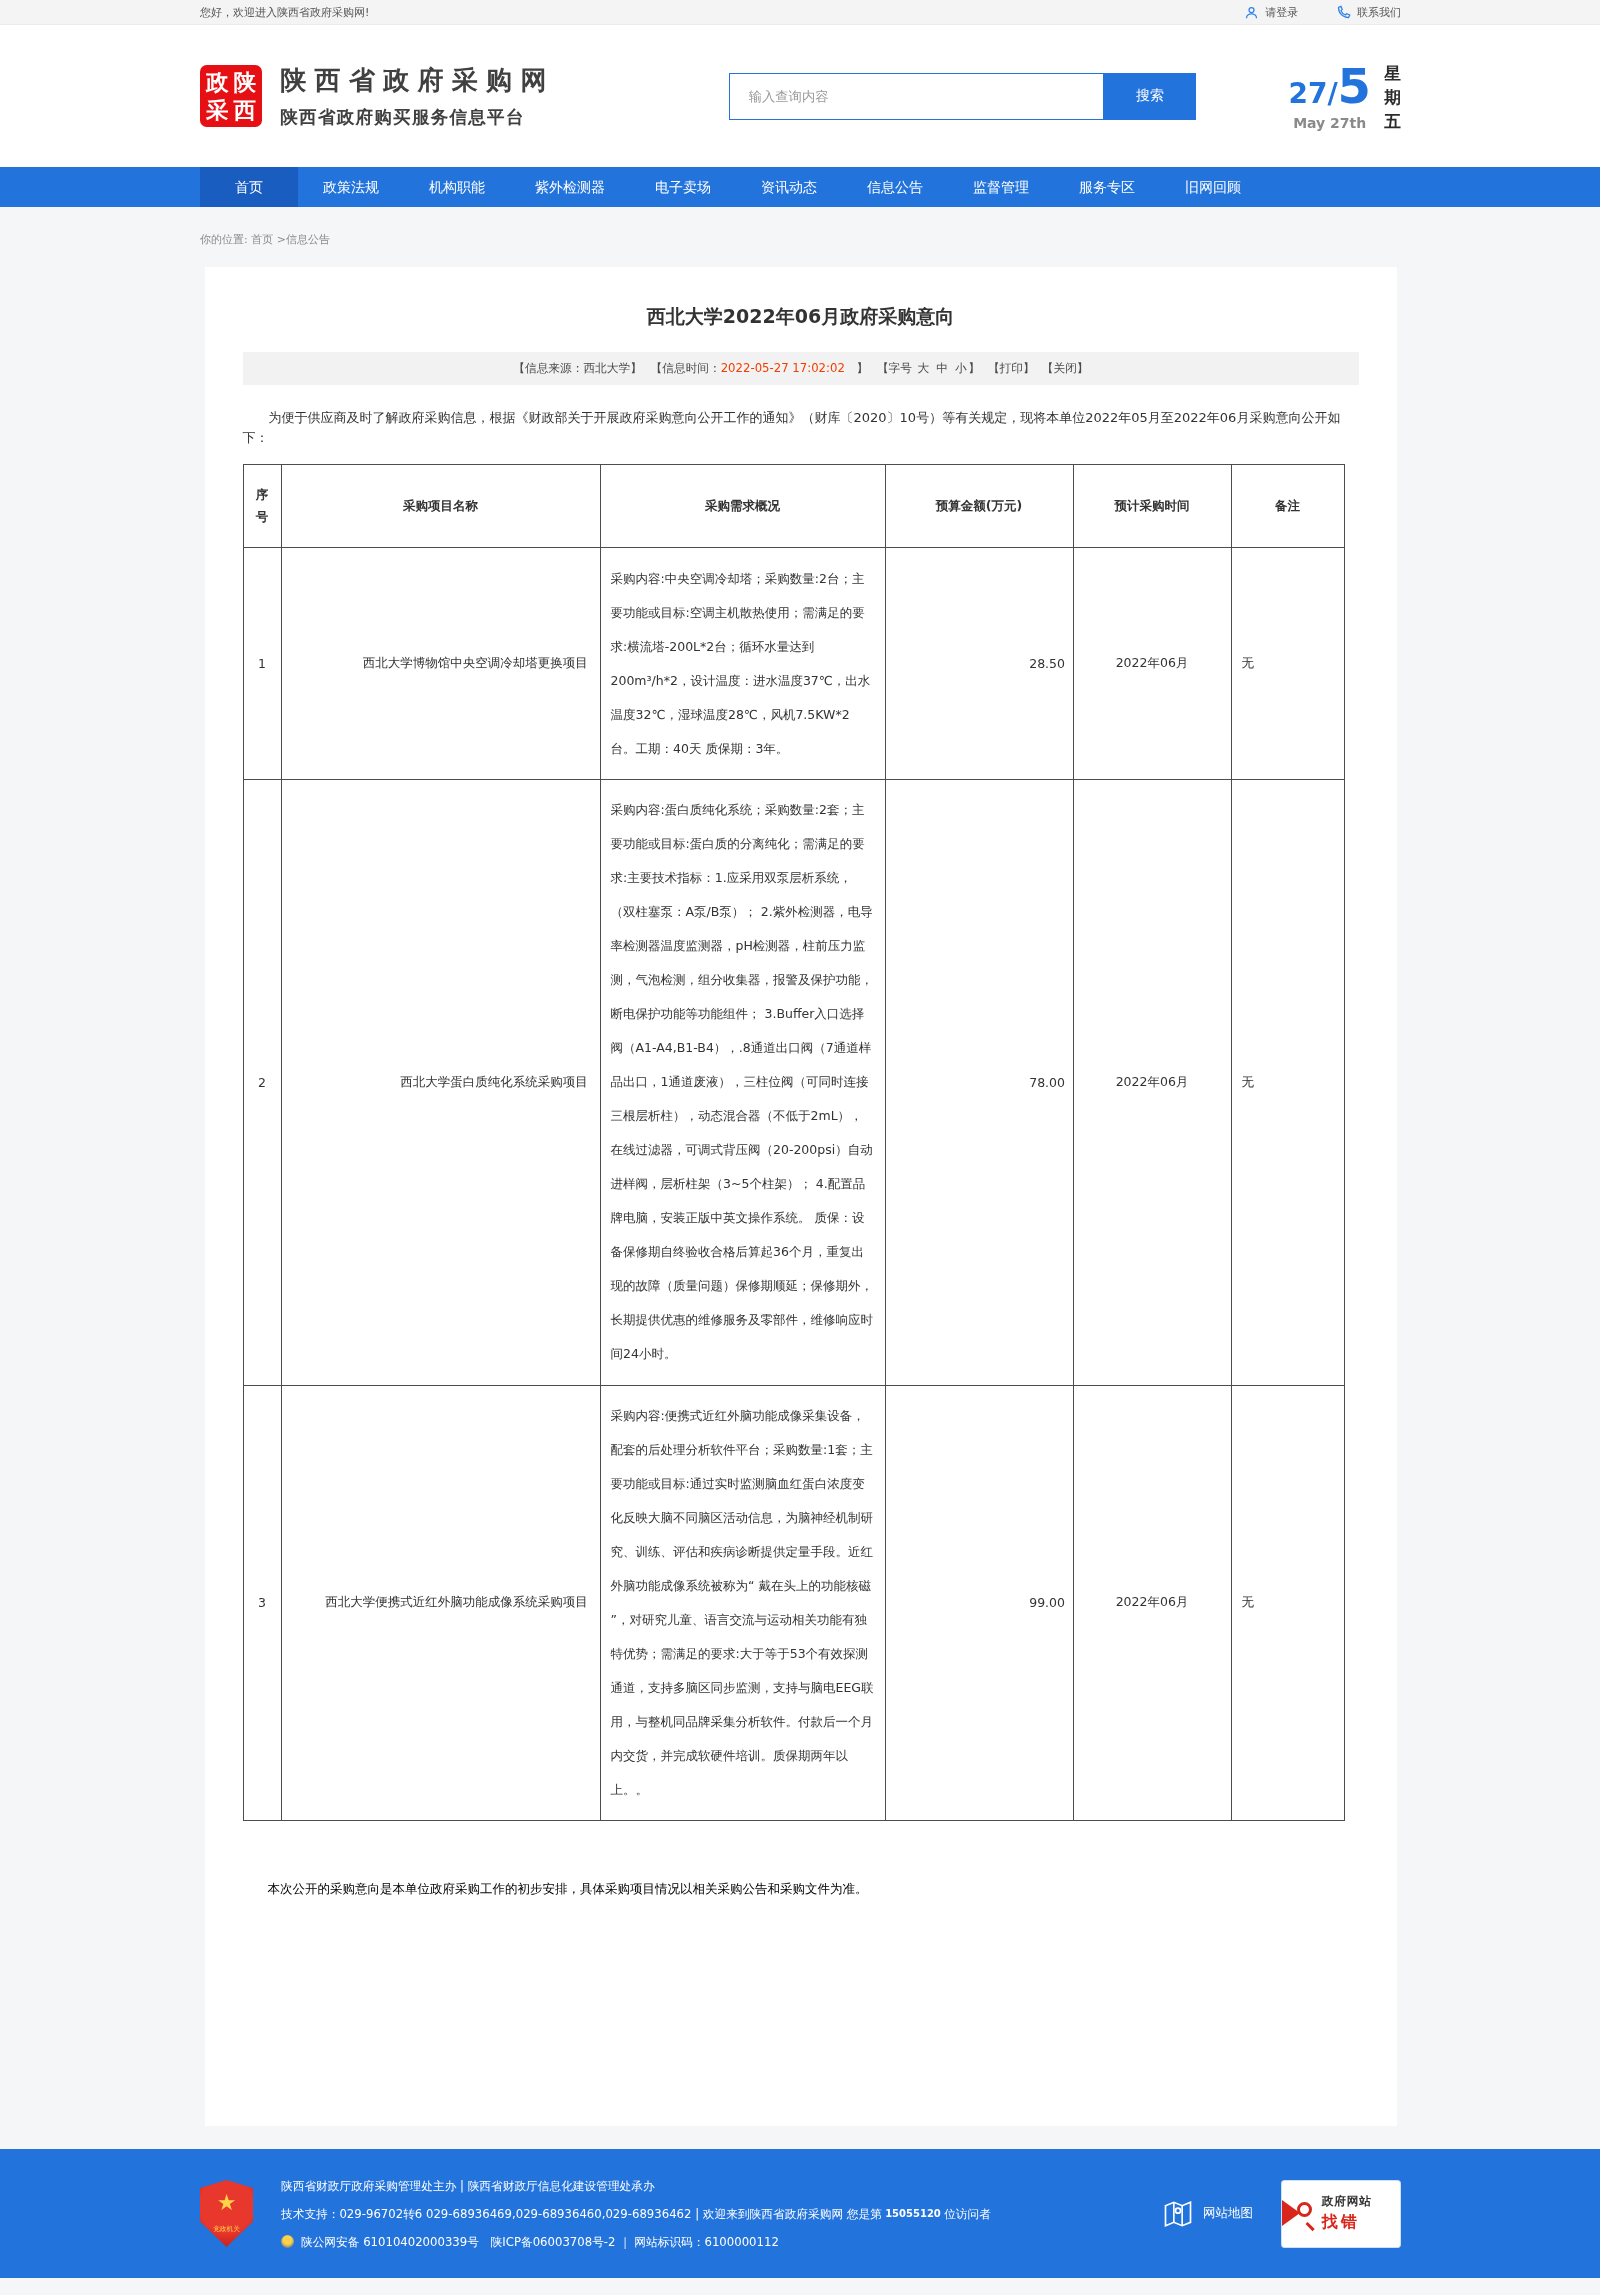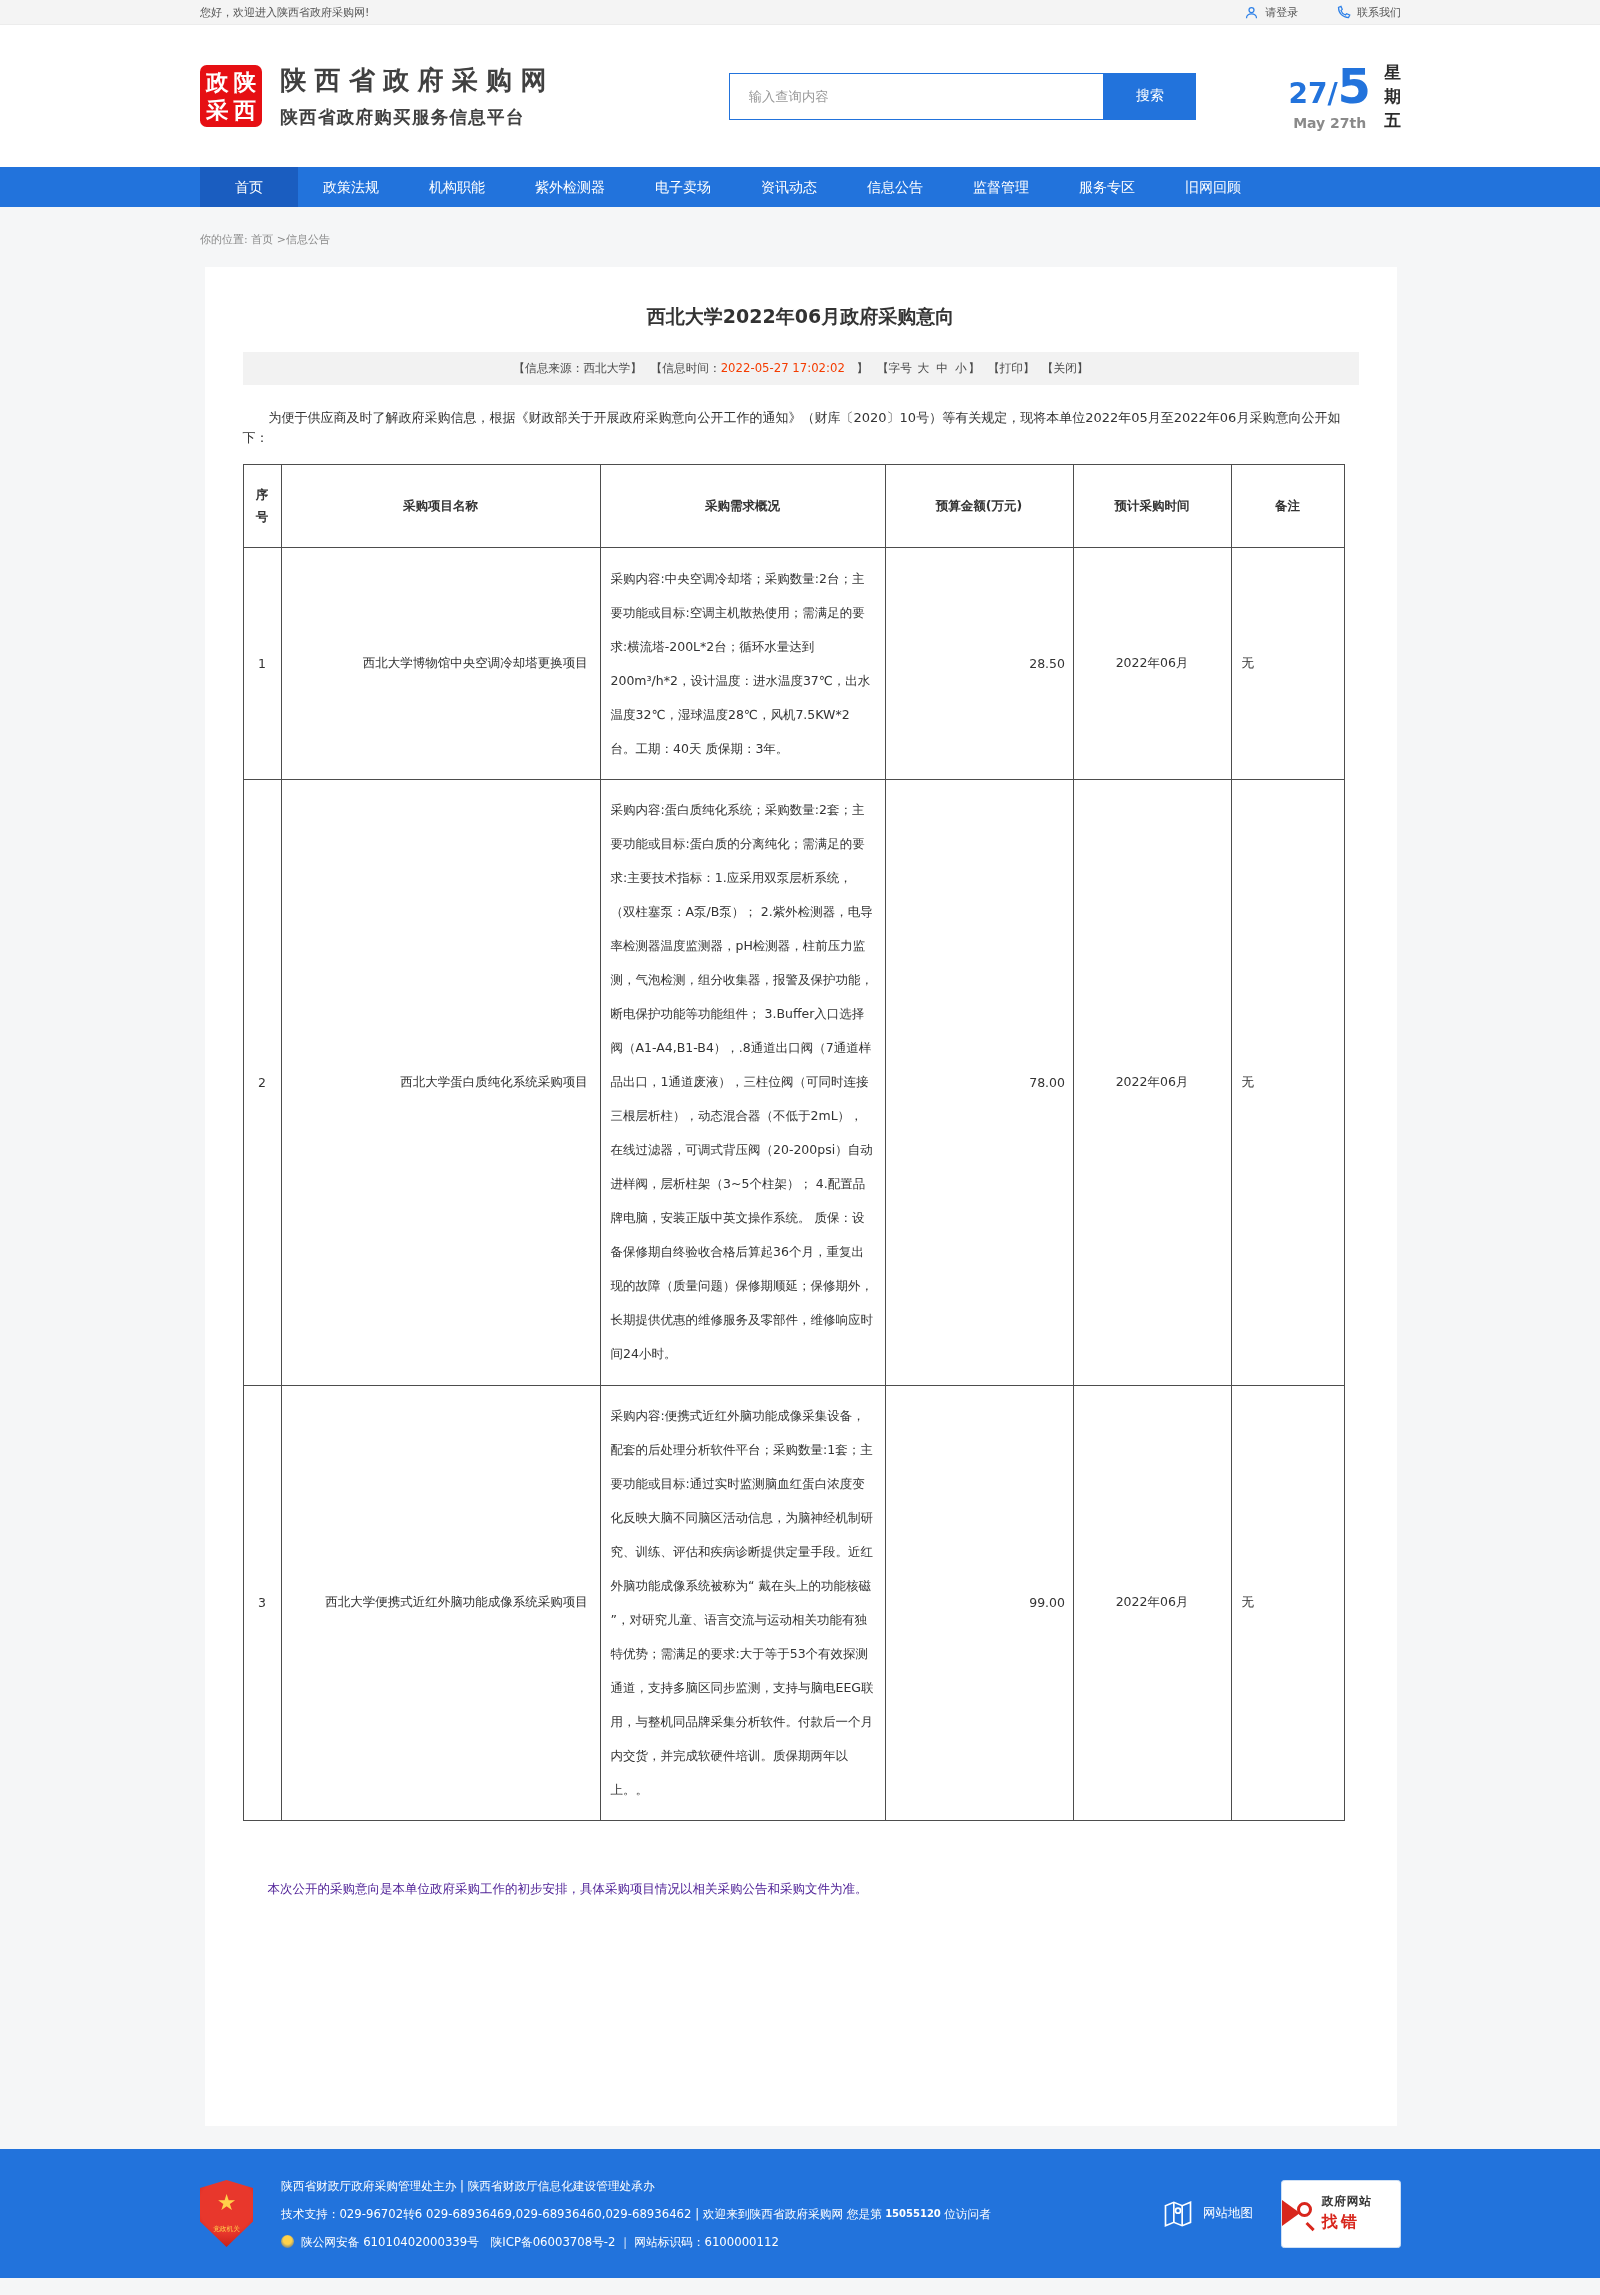--- a/index.html
+++ b/index.html
@@ -19,21 +19,21 @@
   .header .container { height:142px; display:flex; align-items:center; }
   .logo-box { width:62px; height:62px; background:#e60f13; border-radius:6.7px; display:grid; grid-template-columns:1fr 1fr; place-items:center; padding:3.3px; }
   .logo-box span { color:#fff; font-size:22.5px; font-weight:bold; line-height:26px; }
   .titles { margin-left:18.3px; }
   .site-title { font-size:26px; font-weight:bold; color:#404040; letter-spacing:8.3px; }
   .site-subtitle { font-size:17.5px; font-weight:bold; color:#404040; letter-spacing:1.3px; margin-top:7.5px; }
   .search-group { display:flex; margin-left:auto; }
   .search-input { width:374px; height:47px; border:1.7px solid #2273dc; border-right:none; padding-left:18.3px; font-size:13.3px; color:#333; outline:none; font-family:"DejaVu Sans", sans-serif; }
   .search-input::placeholder { color:#999; }
   .search-btn { width:93px; height:47px; background:#2273dc; color:#fff; font-size:14px; border:none; cursor:pointer; font-family:"DejaVu Sans", sans-serif; }
-  .date-block { margin-left:92px; display:flex; align-items:center; gap:13.3px; }
+  .date-block { margin-left:92px; display:flex; align-items:flex-end; gap:13.3px; }
   .date-nums { text-align:center; }
   .date-line { color:#2273dc; font-weight:bold; line-height:1; display:flex; align-items:baseline; justify-content:center; }
   .d-day { font-size:28px; } .d-sep { font-size:28px; } .d-month { font-size:48px; }
   .date-en { font-size:14px; color:#8a8a8a; font-weight:bold; margin-top:5px; }
   .weekday { display:flex; flex-direction:column; gap:5.8px; }
   .weekday span { font-size:16.7px; font-weight:bold; color:#2b2b2b; line-height:18.3px; }
 
   
   .nav { height:40px; background:#2273dc; }
   .nav .container { display:flex; height:40px; }
@@ -58,21 +58,21 @@
   table.purchase th { font-weight:bold; height:83px; padding:0 10px; line-height:22px; }
   .col-no { width:38px; } .col-name { width:319px; } .col-demand { width:285px; }
   .col-budget { width:188px; } .col-time { width:158px; } .col-note { width:113px; }
   td.c-no { text-align:center; }
   td.c-name { text-align:right; padding:0 11.7px; }
   td.c-demand { text-align:left; padding:13.3px 10px; line-height:34px; }
   td.c-budget { text-align:right; padding-right:7.5px; }
   td.c-time { text-align:center; }
   td.c-note { text-align:left; padding-left:10px; }
 
-  .closing { margin-top:55px; font-size:12.5px; line-height:25px; text-indent:2em; color:#4c1d95; }
+  .closing { margin-top:55px; font-size:12.5px; line-height:25px; text-indent:2em; color:#000000; }
   .signature { text-align:right; margin-top:33px; padding-right:18.3px; font-size:12.5px; color:#333; }
   .signature .sig-org { margin-bottom:37px; }
 
   
   .footer { height:129px; background:#2273dc; }
   .footer .container { height:129px; display:flex; align-items:center; }
   .emblem { width:53px; height:67px; background:radial-gradient(circle at 50% 38%, #e8372c 0 55%, #b71510 100%); clip-path:polygon(50% 0, 100% 12%, 100% 62%, 50% 100%, 0 62%, 0 12%); position:relative; flex-shrink:0; }
   .emblem .star { position:absolute; top:11.7px; left:0; right:0; text-align:center; color:#ffd24a; font-size:22px; line-height:22px; }
   .emblem .etext { position:absolute; bottom:13.3px; left:0; right:0; text-align:center; color:#ffd24a; font-size:6.7px; }
   .footer-text { margin-left:28px; color:#fff; font-size:11.7px; }

